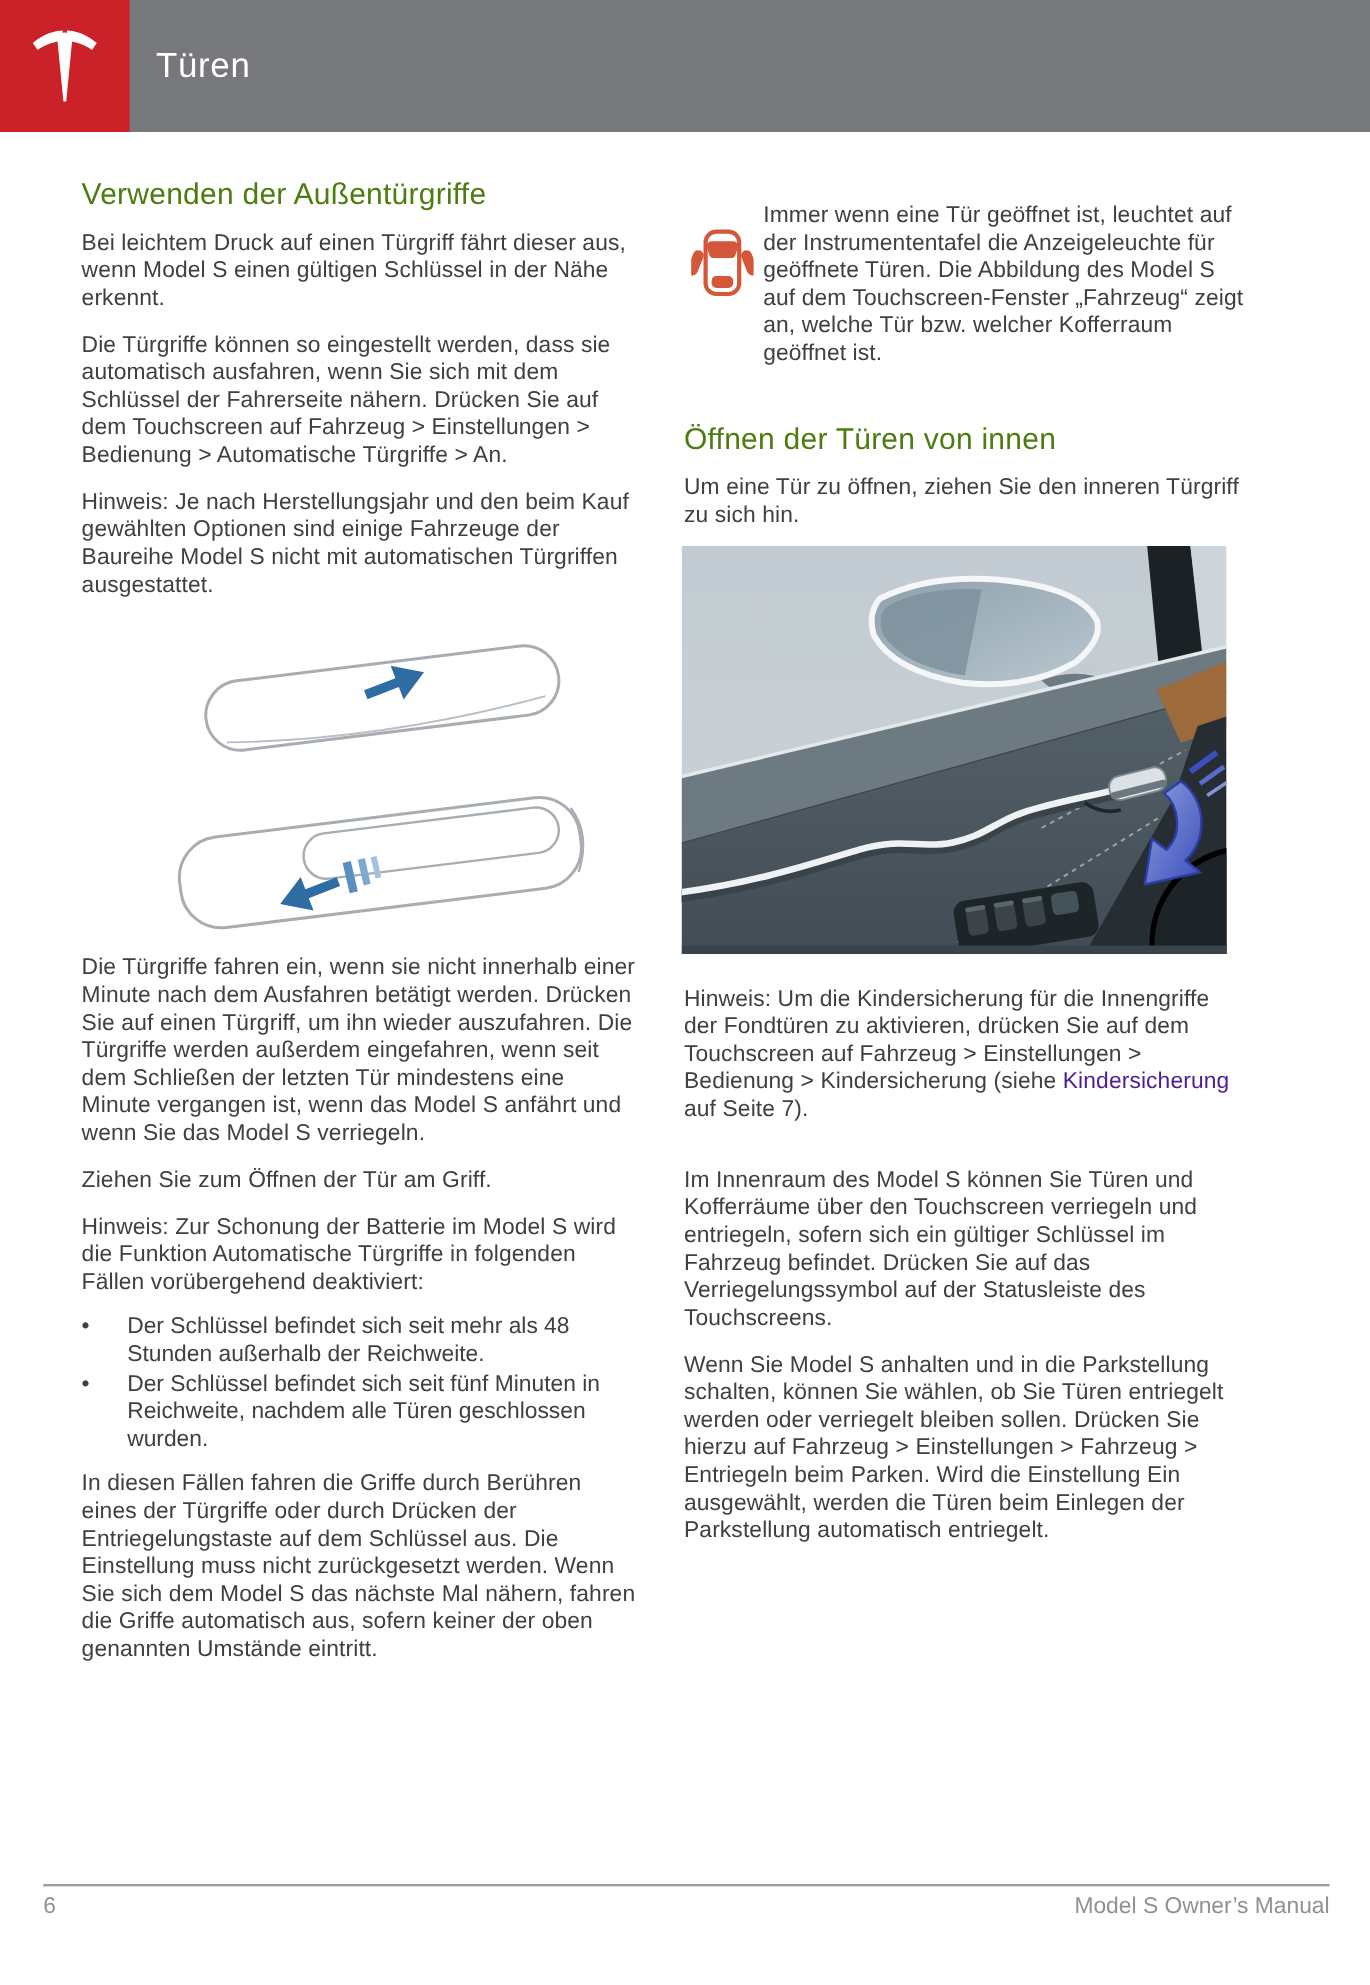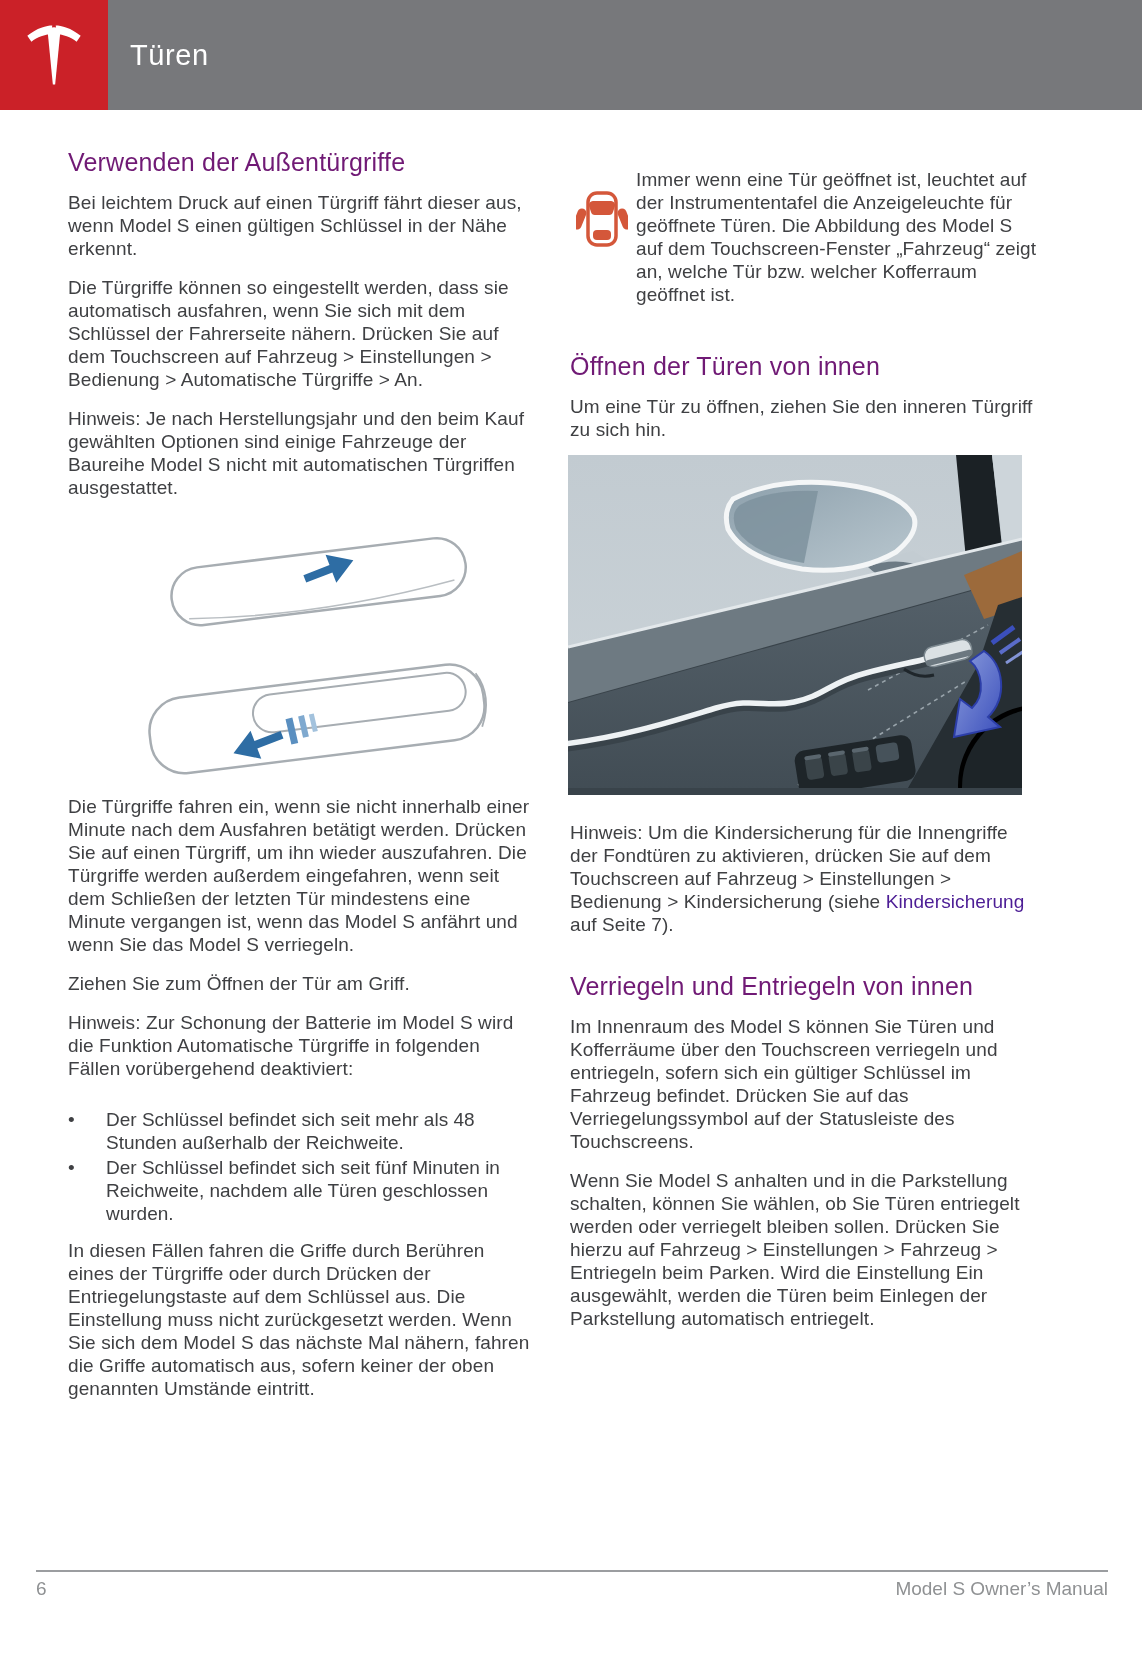--- a/index.html
+++ b/index.html
@@ -12,21 +12,21 @@
             display:flex;align-items:center;justify-content:center;}
   .logo-box svg{width:58px;height:72px;display:block;}
   .header-title{position:absolute;left:130px;top:0;height:110px;display:flex;align-items:center;
                 font-size:29px;font-weight:300;letter-spacing:.6px;color:#ffffff;}
 
   
   .col{position:absolute;top:148px;}
   .col-left{left:68px;width:462px;}
   .col-right{left:570px;width:468px;top:168px;}
 
-  h2{font-size:25px;font-weight:400;letter-spacing:.2px;margin:0 0 14px 0;color:#701a75;}
+  h2{font-size:25px;font-weight:400;letter-spacing:.2px;margin:0 0 14px 0;color:#4d7c0f;}
   p{font-size:19px;line-height:23px;margin:0 0 16px 0;letter-spacing:.1px;}
   .note-gap{margin-bottom:24px;}
 
   .bullets{margin:0 0 14px 0;}
   .bullet-row{display:flex;font-size:19px;line-height:23px;margin-bottom:2px;}
   .bullet-dot{width:38px;flex:0 0 38px;}
 
   .handle-art{margin:14px 0 6px 48px;width:404px;height:266px;display:block;}
 
   .indicator-note{display:flex;margin-bottom:46px;}
@@ -86,21 +86,21 @@
           <polygon points="0,11 28,11 28,0 52,15 28,30 28,19 0,19" fill="#2e6da4"></polygon>
           <rect x="-14" y="2" width="7" height="26" fill="#5a8fc0" transform="rotate(8 -10 15)"></rect>
           <rect x="-26" y="4" width="6" height="22" fill="#7fa9cf" transform="rotate(8 -23 15)"></rect>
           <rect x="-36" y="6" width="5" height="18" fill="#a3c2dd" transform="rotate(8 -33 15)"></rect>
         </g>
       </g>
     </svg>
 
     <p>Die Türgriffe fahren ein, wenn sie nicht innerhalb einer Minute nach dem Ausfahren betätigt werden. Drücken Sie auf einen Türgriff, um ihn wieder auszufahren. Die Türgriffe werden außerdem eingefahren, wenn seit dem Schließen der letzten Tür mindestens eine Minute vergangen ist, wenn das Model S anfährt und wenn Sie das Model S verriegeln.</p>
     <p>Ziehen Sie zum Öffnen der Tür am Griff.</p>
-    <p style="margin-bottom:28px;">Hinweis: Zur Schonung der Batterie im Model S wird die Funktion Automatische Türgriffe in folgenden Fällen vorübergehend deaktiviert:</p>
+    <p style="margin-bottom:14px;">Hinweis: Zur Schonung der Batterie im Model S wird die Funktion Automatische Türgriffe in folgenden Fällen vorübergehend deaktiviert:</p>
 
     <div class="bullets">
       <div class="bullet-row">
         <span class="bullet-dot">•</span>
         <span>Der Schlüssel befindet sich seit mehr als 48 Stunden außerhalb der Reichweite.</span>
       </div>
       <div class="bullet-row">
         <span class="bullet-dot">•</span>
         <span>Der Schlüssel befindet sich seit fünf Minuten in Reichweite, nachdem alle Türen geschlossen wurden.</span>
       </div>
@@ -197,21 +197,20 @@
         <rect x="238" y="294" width="17" height="4" rx="2" fill="#5a666e"></rect>
         <rect x="262" y="294" width="17" height="4" rx="2" fill="#5a666e"></rect>
         <rect x="286" y="294" width="17" height="4" rx="2" fill="#5a666e"></rect>
       </g>
 
       <rect x="0" y="333" width="454" height="7" fill="#39434a"></rect>
     </svg>
 
     <p class="note2"><span>Hinweis: Um die Kindersicherung für die Innengriffe der Fondtüren zu aktivieren, drücken Sie auf dem Touchscreen auf Fahrzeug &gt; Einstellungen &gt; Bedienung &gt; Kindersicherung (siehe </span><span class="link">Kindersicherung</span><span> auf Seite 7).</span></p>
 
-    <h2 class="h2-late">Verriegeln und Entriegeln von innen</h2>
     <p>Im Innenraum des Model S können Sie Türen und Kofferräume über den Touchscreen verriegeln und entriegeln, sofern sich ein gültiger Schlüssel im Fahrzeug befindet. Drücken Sie auf das Verriegelungssymbol auf der Statusleiste des Touchscreens.</p>
     <p>Wenn Sie Model S anhalten und in die Parkstellung schalten, können Sie wählen, ob Sie Türen entriegelt werden oder verriegelt bleiben sollen. Drücken Sie hierzu auf Fahrzeug &gt; Einstellungen &gt; Fahrzeug &gt; Entriegeln beim Parken. Wird die Einstellung Ein ausgewählt, werden die Türen beim Einlegen der Parkstellung automatisch entriegelt.</p>
   </div>
 
   <div class="footer">
     <span>6</span>
     <span>Model S Owner’s Manual</span>
   </div>
 
 </div>

